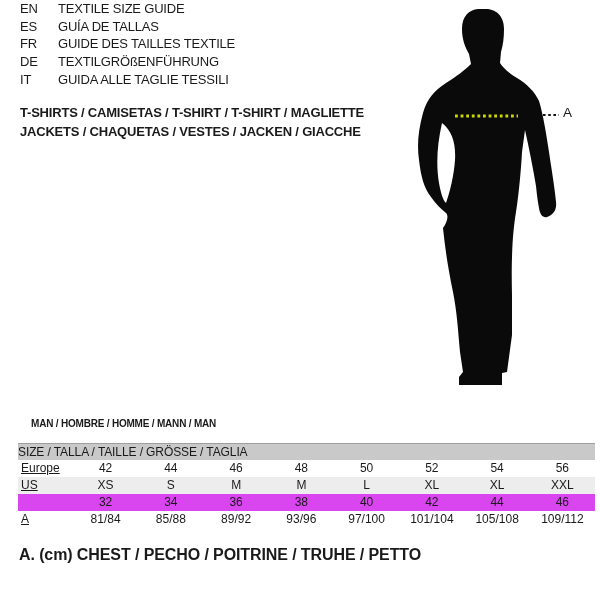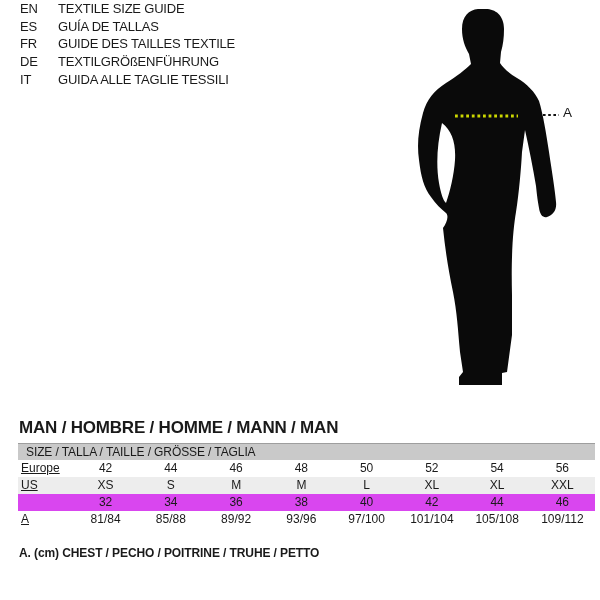--- a/index.html
+++ b/index.html
@@ -22,36 +22,36 @@
   .category-row { font-size:13px; font-weight:700; line-height:18.5px;
                   letter-spacing:-0.2px; white-space:nowrap; }
 
   
   .figure-wrap { position:absolute; left:415px; top:0; width:175px; height:400px; }
   .figure-wrap svg { position:absolute; left:0; top:0; }
   .measure-label { position:absolute; left:148px; top:105px;
                    font-size:13.5px; font-weight:400; }
 
   
-  .section-title { position:absolute; left:19px; top:418px;
-                   font-size:17px; font-weight:700; letter-spacing:-0.2px; white-space:nowrap; }
+  .section-title { position:absolute; left:31px; top:418px;
+                   font-size:10px; font-weight:700; letter-spacing:-0.2px; white-space:nowrap; }
 
   
   .size-table { position:absolute; left:18px; top:443px; width:577px; font-size:12px; }
   .t-header { background:#c9c9c9; border-top:1px solid #9e9e9e;
-              height:17px; line-height:17px; padding-left:8px;
+              height:17px; line-height:17px; padding-left:0;
               letter-spacing:-0.1px; box-sizing:border-box; }
   .t-row { display:flex; height:17px; line-height:17px; }
   .t-row.shade { background:#ededed; }
   .t-label { width:55px; flex:0 0 55px; padding-left:3px; box-sizing:border-box;text-decoration:underline; }
   .t-cell { flex:1; text-align:center; }
 
   
   .footnote { position:absolute; left:19px; top:546px;
-              font-size:12px; font-weight:700; letter-spacing:-0.1px; white-space:nowrap; }
+              font-size:16px; font-weight:700; letter-spacing:-0.1px; white-space:nowrap; }
 </style>
 </head>
 <body>
 
 <div class="page">
 
   <div class="lang-list">
     <div class="lang-row">
       <span class="lang-code">EN</span>
       <span class="lang-label">TEXTILE SIZE GUIDE</span>
@@ -67,20 +67,24 @@
     <div class="lang-row">
       <span class="lang-code">DE</span>
       <span class="lang-label">TEXTILGRÖßENFÜHRUNG</span>
     </div>
     <div class="lang-row">
       <span class="lang-code">IT</span>
       <span class="lang-label">GUIDA ALLE TAGLIE TESSILI</span>
     </div>
   </div>
 
+  <div class="categories">
+    <div class="category-row">T-SHIRTS / CAMISETAS / T-SHIRT / T-SHIRT / MAGLIETTE</div>
+    <div class="category-row">JACKETS / CHAQUETAS / VESTES / JACKEN / GIACCHE</div>
+  </div>
 
   <div class="figure-wrap">
     <svg width="175" height="400" viewBox="0 0 175 400" xmlns="http://www.w3.org/2000/svg">
       <path fill="#0a0a0a" fill-rule="evenodd" d="
         M 63,9
         C 54,10 47,16 47,29
         C 47,39 50,47 54,54
         L 56,64
         C 50,70 42,76 31,83
         C 19,91 12,99 8,113

